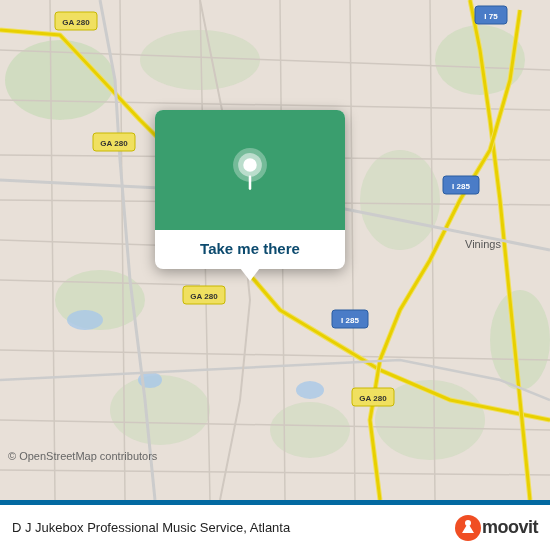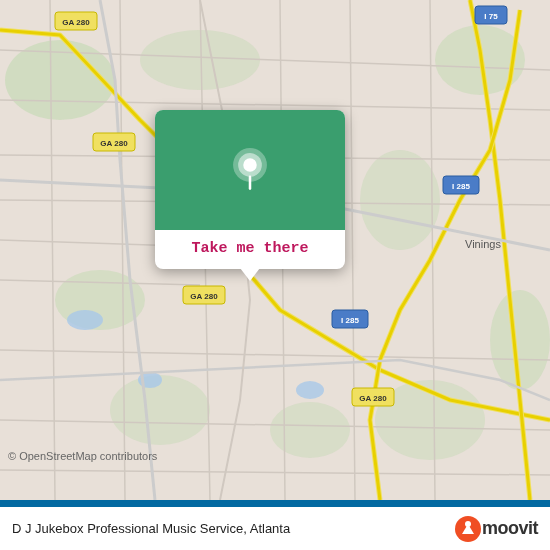--- a/index.html
+++ b/index.html
@@ -61,27 +61,26 @@
       width: 100%;
       padding: 10px 14px 12px;
       display: flex;
       flex-direction: column;
       align-items: center;
     }
 
     #take-me-there-btn {
       font-size: 15px;
       font-weight: 600;
-      color: #be185d;
+      color: #0c4a6e;
       background: none;
       border: none;
       cursor: pointer;
       text-align: right;
       padding: 0;
-      font-family: Liberation Mono, monospace;
     }
 
     
     #popup-tail {
       position: absolute;
       bottom: -12px;
       left: 50%;
       transform: translateX(-50%);
       width: 0;
       height: 0;
@@ -91,21 +90,21 @@
     }
 
     
     #bottom-bar {
       width: 550px;
       height: 50px;
       background: white;
       display: flex;
       align-items: center;
       padding: 0 12px;
-      border-top: 7px solid #0369a1;
+      border-top: 5px solid #0369a1;
       position: relative;
     }
 
     #attribution {
       font-size: 11px;
       color: #666;
       position: absolute;
       bottom: 38px;
       left: 8px;
     }

